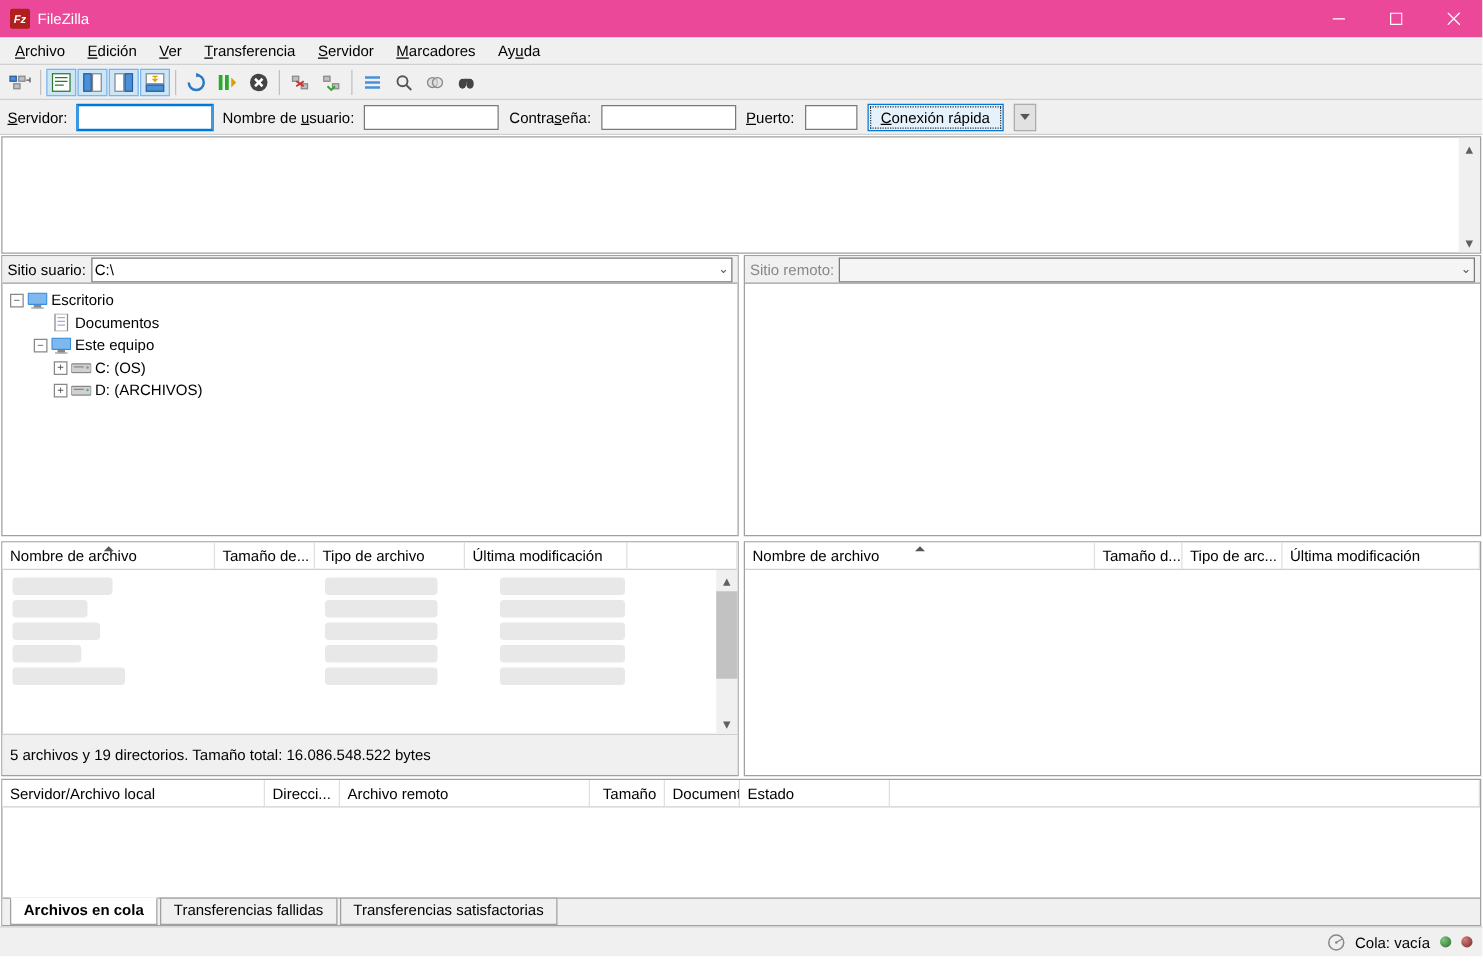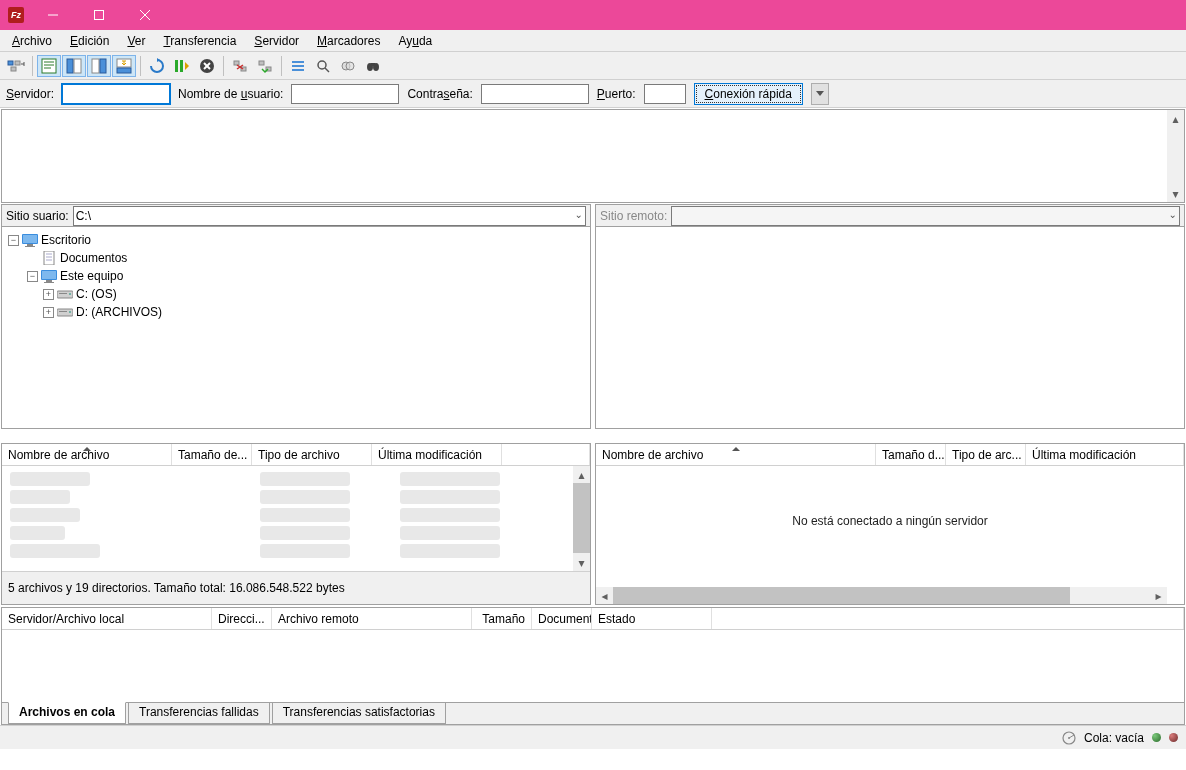--- a/index.html
+++ b/index.html
@@ -80,20 +80,21 @@
 .statusbar .led { width:9px; height:9px; border-radius:50%; display:inline-block;}
 .statusbar .led.g { background:radial-gradient(circle at 30% 30%, #7bc97b, #2a6b2a);}
 .statusbar .led.r { background:radial-gradient(circle at 30% 30%, #d97b7b, #6b2a2a);}
 .statusbar .qicon{display:inline-flex;}
 </style>
 </head>
 <body>
 
 <div class="titlebar">
   <div class="fz-icon">Fz</div>
+  <div class="title">FileZilla</div>
   <div class="winbtns">
     <div class="winbtn">
         <svg width="10" height="10">
           <line x1="0" y1="5" x2="10" y2="5" stroke="#fff" stroke-width="1"></line>
         </svg>
       </div>
     <div class="winbtn">
         <svg width="10" height="10">
           <rect x="0.5" y="0.5" width="9" height="9" fill="none" stroke="#fff" stroke-width="1"></rect>
         </svg>
@@ -323,21 +324,21 @@
     <div class="pathbar disabled">
       <label>Sitio remoto:</label>
       <div class="pathcombo disabled">
           <span class="drop-arrow">⌄</span>
         </div>
     </div>
     <div class="tree"></div>
   </div>
 </div>
 
-<div class="split-row" style="height:162px; margin-top:14px;">
+<div class="split-row" style="height:188px; margin-top:4px;">
   <div class="pane" style="flex:1">
     <div class="listview">
       <div class="lv-header">
         <div class="col sort" style="width:170px">Nombre de archivo</div>
         <div class="col" style="width:80px">Tamaño de...</div>
         <div class="col" style="width:120px">Tipo de archivo</div>
         <div class="col" style="width:130px">Última modificación</div>
         <div class="col" style="flex:1"></div>
       </div>
       <div class="lv-body">
@@ -379,29 +380,20 @@
     <div class="statusline">5 archivos y 19 directorios. Tamaño total: 16.086.548.522 bytes</div>
   </div>
   <div class="pane" style="flex:1">
     <div class="listview">
       <div class="lv-header">
         <div class="col sort" style="width:280px">Nombre de archivo</div>
         <div class="col" style="width:70px">Tamaño d...</div>
         <div class="col" style="width:80px">Tipo de arc...</div>
         <div class="col" style="flex:1">Última modificación</div>
       </div>
-      <div class="lv-body">
-        <div class="msg">No está conectado a ningún servidor</div>
-        <div class="hscroll">
-            <div class="arrow">◂</div>
-            <div class="thumb"></div>
-            <div style="flex:1"></div>
-            <div class="arrow">▸</div>
-          </div>
-      </div>
     </div>
   </div>
 </div>
 
 <div class="queuepane">
   <div class="lv-header">
     <div class="col" style="width:210px">Servidor/Archivo local</div>
     <div class="col" style="width:60px">Direcci...</div>
     <div class="col" style="width:200px">Archivo remoto</div>
     <div class="col" style="width:60px;justify-content:flex-end">Tamaño</div>

